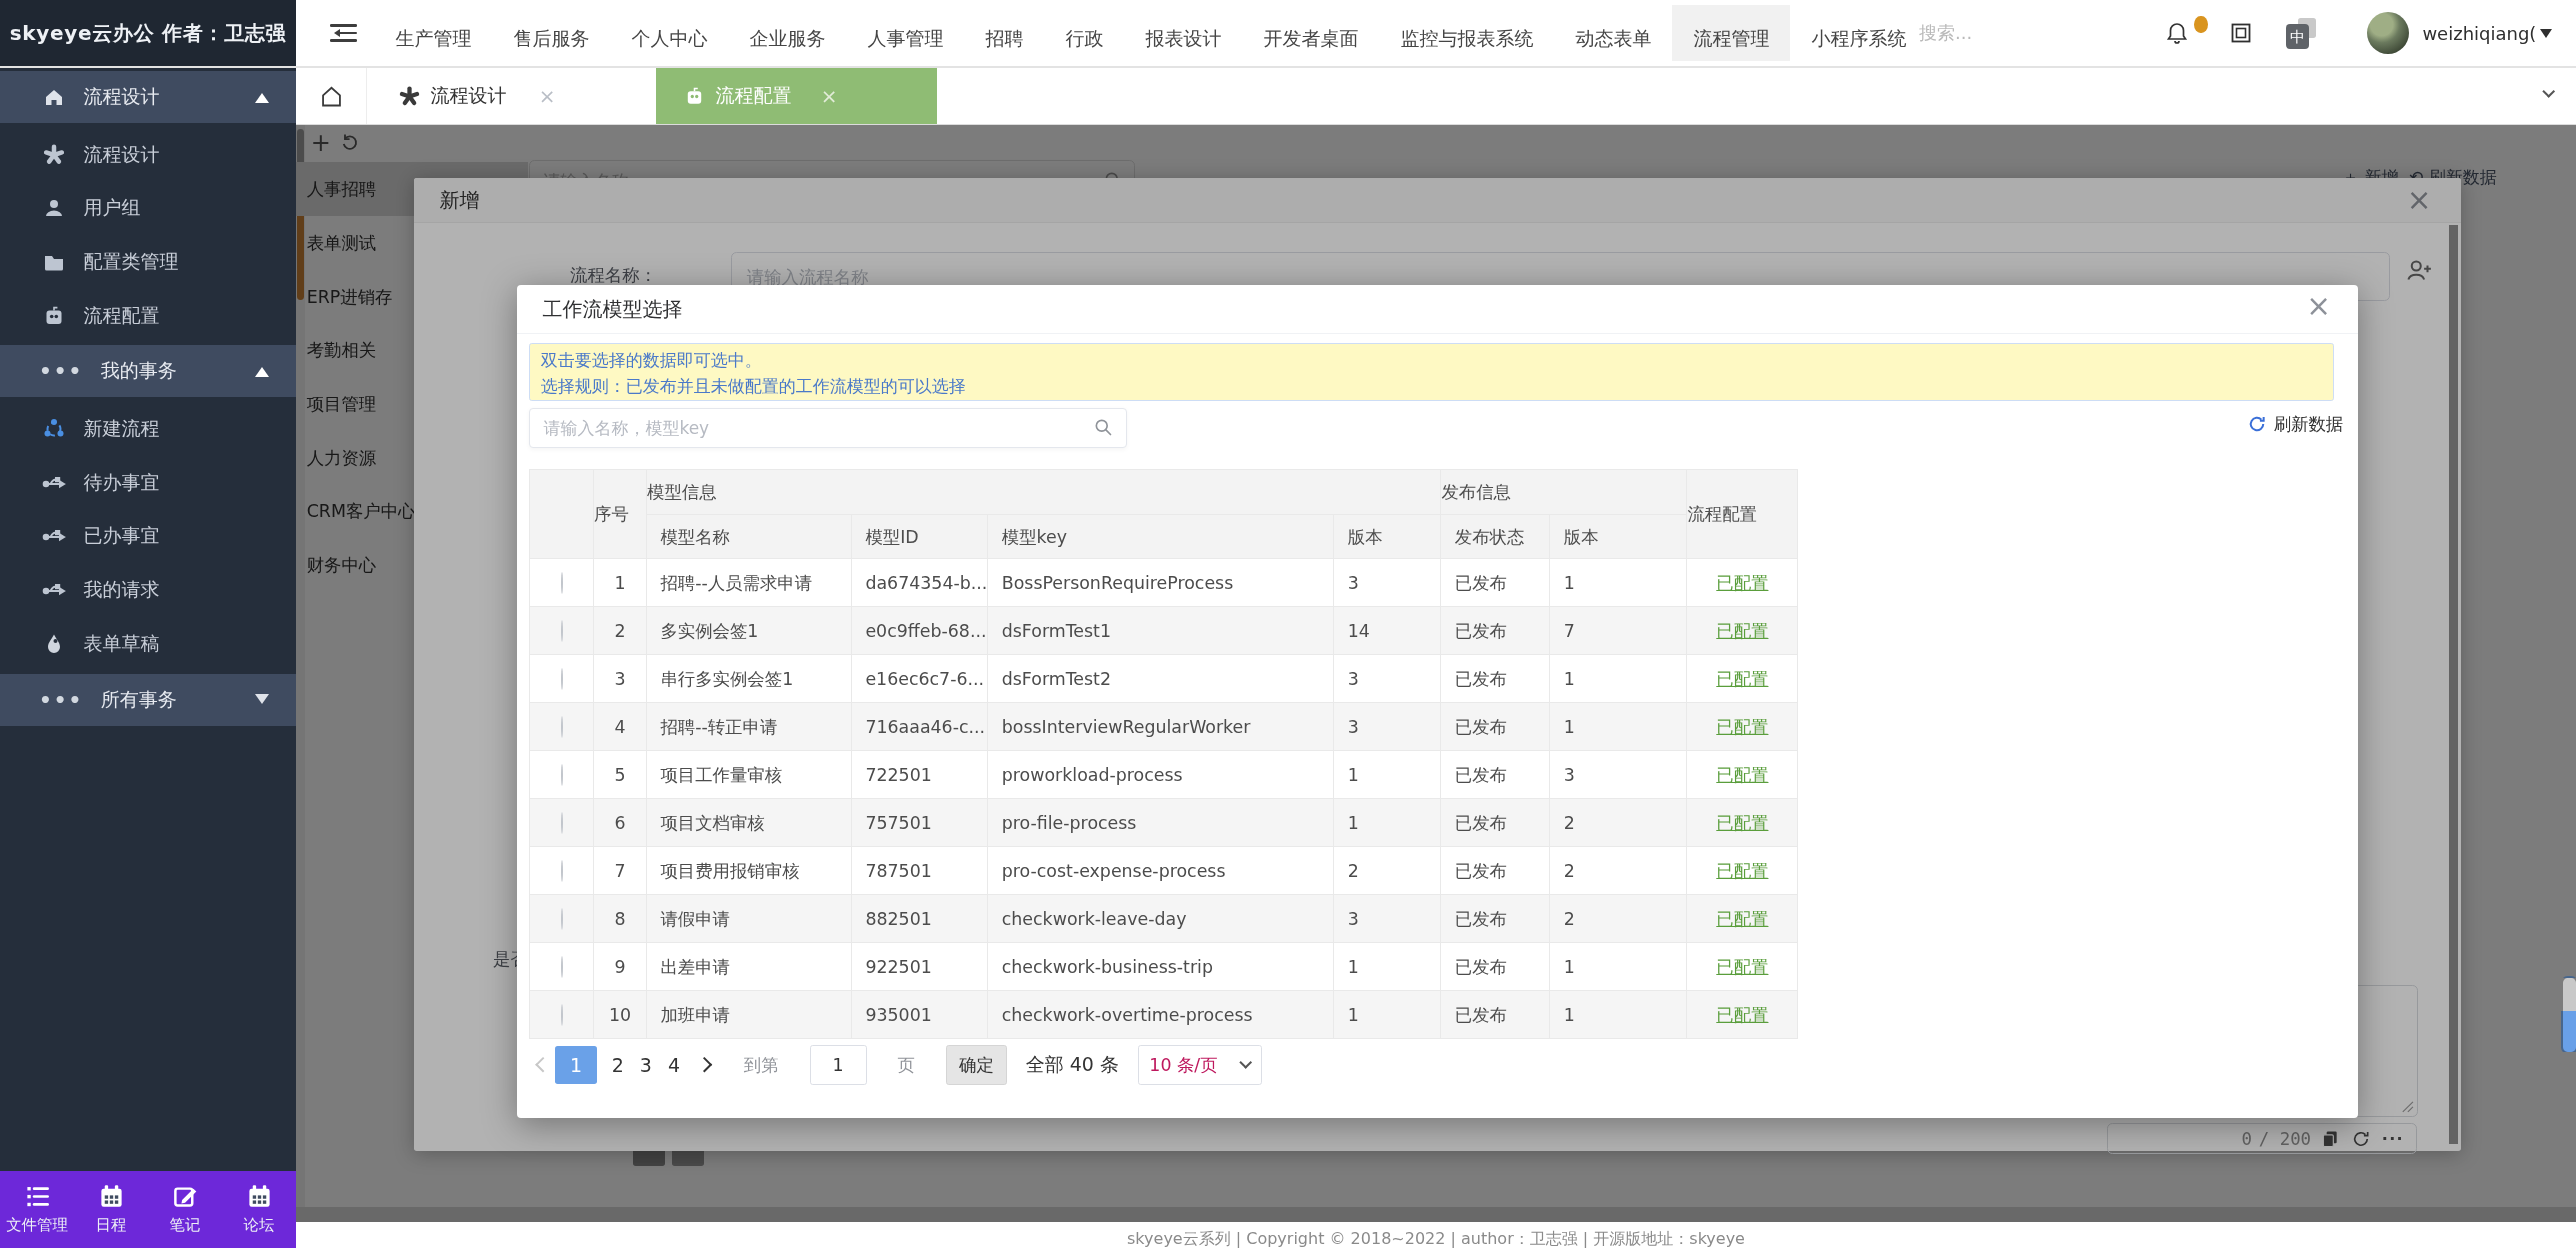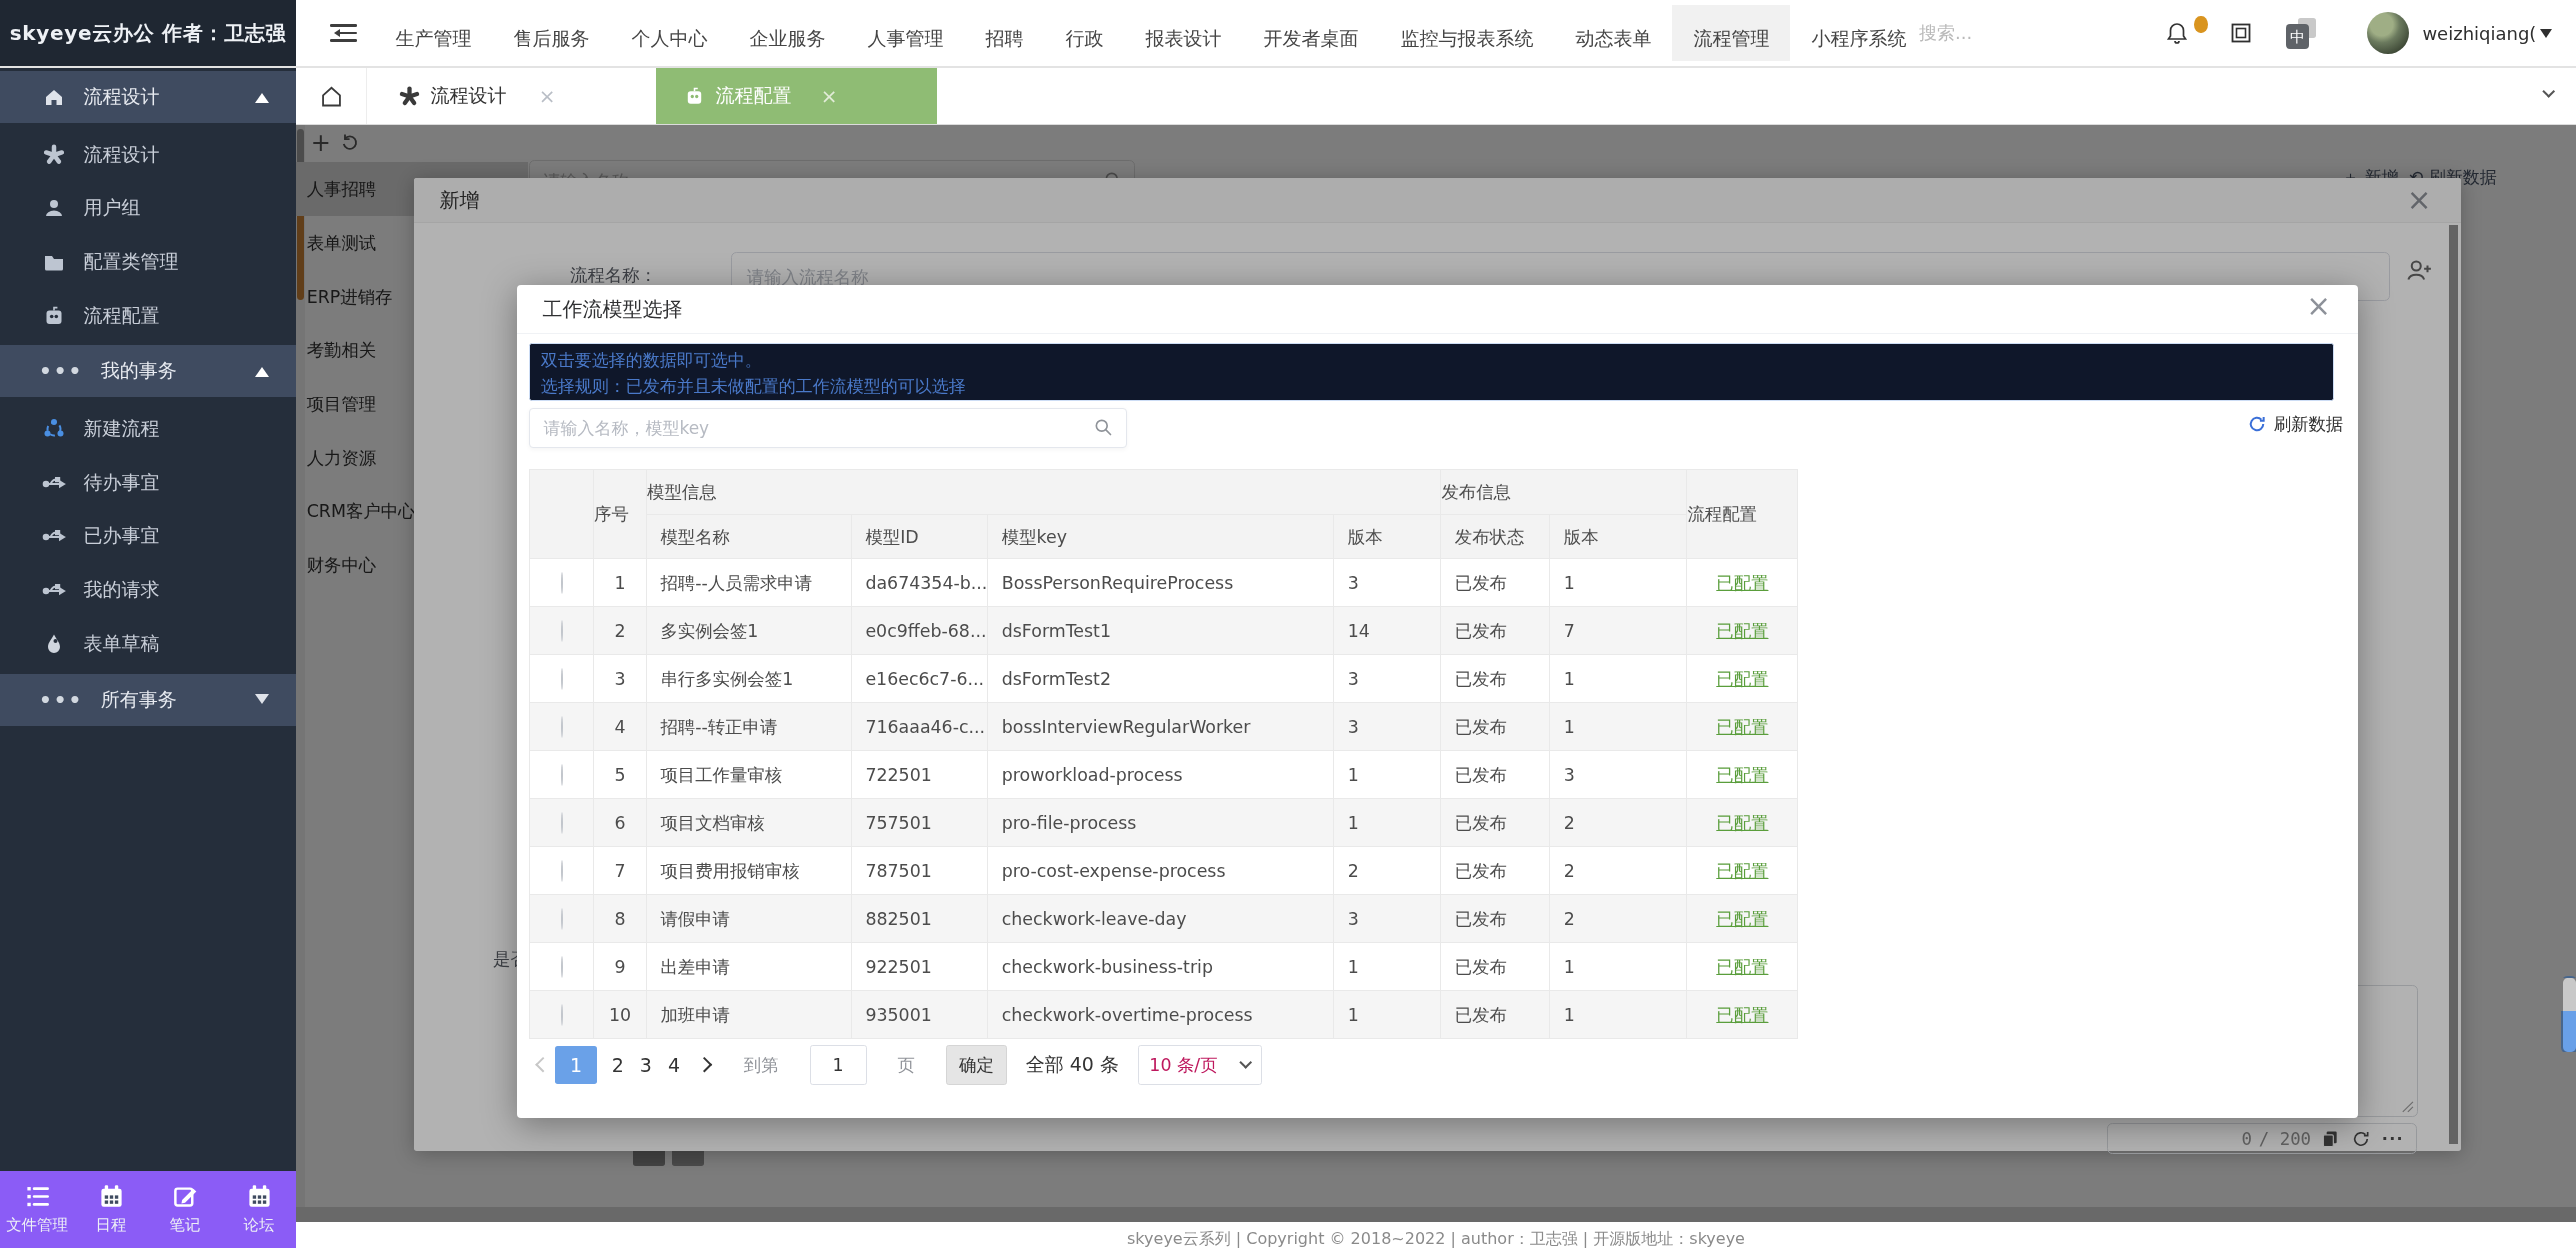--- a/index.html
+++ b/index.html
@@ -30,40 +30,40 @@
   
   #sidebar{left:0;top:66px;width:296px;height:1182px;background:#252e3b;z-index:45;}
   .sec-hdr{position:absolute;left:0;width:296px;height:52px;background:#3f4b60;display:flex;align-items:center;}
   .side-item{position:absolute;left:0;width:296px;height:54px;display:flex;align-items:center;}
   .sicon{width:24px;height:24px;margin-left:42px;flex:none;}
   .side-label{font-size:19px;color:#c9cfd9;margin-left:17.4px;white-space:nowrap;}
   .sec-hdr .side-label{color:#e8ebf1;}
   .tri-up{position:absolute;right:27px;width:0;height:0;border:7.4px solid transparent;border-bottom:10px solid #fff;margin-top:-5.4px;}
   .tri-down{position:absolute;right:27px;width:0;height:0;border:7.4px solid transparent;border-top:10px solid #dfe3ea;margin-top:5.4px;}
   .dots-ic{color:#d2d8e0;font-size:20px;font-weight:bold;letter-spacing:2px;margin-left:39px;}
-  #dock{position:absolute;left:0;top:1105px;width:296px;height:77px;background:#8b5cf6;display:flex;justify-content:space-around;align-items:center;}
+  #dock{position:absolute;left:0;top:1105px;width:296px;height:77px;background:#6d28d9;display:flex;justify-content:space-around;align-items:center;}
   .dock-item{display:flex;flex-direction:column;align-items:center;width:25%;}
   .dock-item svg{width:27px;height:27px;}
   .dock-label{font-size:15.4px;color:#eef1f6;margin-top:5.4px;white-space:nowrap;}
   
   #content{left:296px;top:124px;width:2280px;height:1098px;background:#fff;z-index:10;overflow:hidden;}
   .bg-list-item{position:absolute;left:0;width:221px;height:54px;line-height:54px;font-size:17.4px;color:#333;padding-left:10.7px;white-space:nowrap;overflow:hidden;}
   .bg-list-item.sel{background:#dcdcdc;}
   .ghost-input{position:absolute;border:1.3px solid #e0e0e0;border-radius:5.4px;background:#fff;}
   .ph{color:#b5b5b5;font-size:17px;}
   .overlay{position:absolute;left:296px;top:124px;width:2280px;height:1098px;background:rgba(0,0,0,0.30);}
   #overlay1{z-index:20;}
   #overlay2{z-index:30;}
   
   #add-modal{left:414px;top:178px;width:2047px;height:973px;background:#fff;border-radius:2.7px;z-index:25;box-shadow:0 2.7px 20px rgba(0,0,0,.25);}
   #add-modal-hdr{position:absolute;left:0;top:0;width:100%;height:44px;background:#f8f8f8;border-bottom:1.3px solid #ececec;border-radius:2.7px 2.7px 0 0;}
   .close-x{font-size:29.5px;color:#8d9199;line-height:1;}
   
   #wf-modal{left:517px;top:285px;width:1841px;height:833px;background:#fff;border-radius:4px;z-index:35;box-shadow:0 6.7px 34px rgba(0,0,0,.35);}
-  #wf-alert{position:absolute;left:12px;top:58px;width:1792px;height:56px;background:#0f172a;border:0.7px solid #cdddf5;border-radius:2.7px;padding-left:10.7px;}
+  #wf-alert{position:absolute;left:12px;top:58px;width:1792px;height:56px;background:#fef9c3;border:0.7px solid #cdddf5;border-radius:2.7px;padding-left:10.7px;}
   #wf-alert div{font-size:17px;color:#4a79c9;line-height:25.5px;}
   #wf-search{position:absolute;left:12px;top:123px;width:596px;height:38px;border:1.3px solid #e4e7ed;border-radius:4px;background:#fff;box-shadow:0 1.3px 4px rgba(0,0,0,.04);}
   #wf-search input{border:0;outline:none;background:transparent;width:537px;height:35px;font-size:17px;color:#333;padding-left:13.4px;font-family:inherit;}
   #wf-search input::placeholder{color:#b6bac2;}
   
   #wf-table{position:absolute;left:12px;top:184px;border-collapse:collapse;table-layout:fixed;}
   #wf-table th,#wf-table td{border:0.7px solid #e9e9e9;font-weight:normal;font-size:17.4px;color:#4c4c4c;padding:0;overflow:hidden;white-space:nowrap;}
   #wf-table thead th{background:#f3f3f3;color:#4d4d4d;}
   #wf-table .grp{height:44px;text-align:left;}
   #wf-table .sub{height:43px;text-align:left;padding-left:13.4px;}

